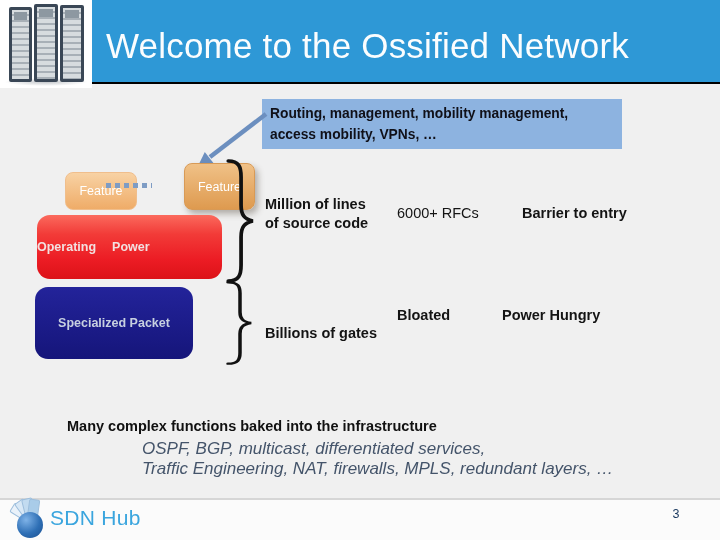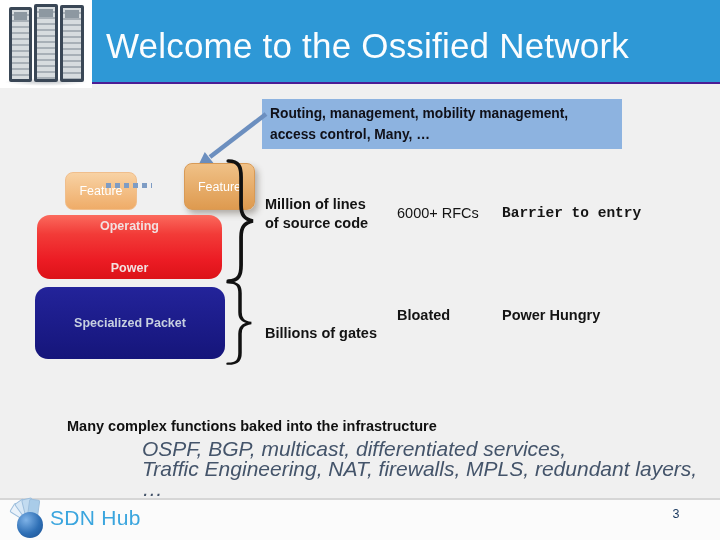--- a/index.html
+++ b/index.html
@@ -15,21 +15,21 @@
         background:repeating-linear-gradient(180deg,#d7dcdf 0 4px,#a8b0b7 4px 6px);}
   .rack.r1{left:9px;top:7px;width:23px;height:75px;}
   .rack.r2{left:34px;top:4px;width:24px;height:78px;}
   .rack.r3{left:60px;top:5px;width:24px;height:77px;}
   .rack::after{content:"";position:absolute;left:2px;top:2px;right:2px;height:8px;background:#8d98a1;}
   .rack-shadow{position:absolute;left:4px;top:78px;width:84px;height:8px;
         background:radial-gradient(ellipse at center,rgba(90,100,110,.35),rgba(90,100,110,0) 70%);}
   .banner{
     position:absolute;left:92px;top:0;width:628px;height:84px;
     display:flex;align-items:center;padding:10px 0 0 14px;
-    border-bottom:2px solid #4c1d95;
+    border-bottom:2px solid #000000;
   }
   .title{font-size:35px;color:#FBFDFE;letter-spacing:.2px;white-space:nowrap;}
   
   .callout{
     position:absolute;left:262px;top:99px;width:360px;height:50px;
     padding:5px 8px;font-size:13.8px;font-weight:bold;color:#101018;line-height:1.5;
   }
   .arrow-svg{position:absolute;left:188px;top:104px;width:90px;height:70px;}
   
   .feature{
@@ -39,44 +39,44 @@
   .feature.f1{left:33px;top:172px;width:72px;height:38px;
     background:linear-gradient(180deg,#F8D2A4,#EFAC68);border:1px solid #F0BE8C;}
   .feature.f2{left:152px;top:163px;width:71px;height:47px;
     background:linear-gradient(180deg,#F0C187,#DE9A4F);border:1px solid #D89A56;
     box-shadow:3px 4px 6px rgba(100,90,80,.45);}
   .dots{position:absolute;left:106px;top:183px;width:46px;height:5px;
     background:repeating-linear-gradient(90deg,#7E9CC4 0 5px,transparent 5px 9px);}
   .osbox{
     position:absolute;left:37px;top:215px;width:185px;height:64px;border-radius:13px;
     background:linear-gradient(180deg,#FB6A5D 0%,#F23B38 30%,#EC1C24 70%,#DC1218 100%);
-    display:flex;flex-direction:column;align-items:center;justify-content:space-between;
+    display:flex;flex-direction:row;align-items:center;justify-content:flex-start;
     color:#F2E0E0;font-weight:bold;font-size:12.5px;line-height:22px;gap:16px;
   }
   .hwbox{
-    position:absolute;left:35px;top:287px;width:190px;height:72px;border-radius:13px;
+    position:absolute;left:35px;top:287px;width:158px;height:72px;border-radius:13px;
     background:linear-gradient(180deg,#23239A,#15157A);
     display:flex;flex-direction:column;align-items:center;justify-content:center;
     color:#C7D0E0;font-weight:bold;font-size:12.5px;line-height:22px;
   }
   .brace{position:absolute;}
   .brace.b1{left:224px;top:159px;width:32px;height:124px;}
   .brace.b2{left:224px;top:281px;width:30px;height:84px;}
   
   .fact{position:absolute;font-size:14.5px;font-weight:bold;color:#141414;line-height:19px;}
   .fact.normal{font-weight:normal;}
   .f-r1c1{left:265px;top:195px;width:118px;}
   .f-r1c2{left:397px;top:204px;}
-  .f-r1c3{left:502px;top:204px;font-family:Liberation Mono, monospace;}
+  .f-r1c3{left:522px;top:204px;}
   .f-r2c1{left:265px;top:324px;}
   .f-r2c2{left:397px;top:306px;}
   .f-r2c3{left:502px;top:306px;}
   
   .sum-head{position:absolute;left:67px;top:418px;font-size:14.5px;font-weight:bold;color:#111;}
-  .sum-details{position:absolute;left:142px;top:439px;font-size:21px;font-style:italic;
+  .sum-details{position:absolute;left:142px;top:439px;font-size:17px;font-style:italic;
     color:#44546A;line-height:20px;}
   
   .footer-band{position:absolute;left:0;top:498px;width:720px;height:42px;background:#FBFBFB;
     border-top:2px solid #D6D6D6;}
   .logo{position:absolute;left:8px;top:502px;width:40px;height:36px;}
   .logo-ball{position:absolute;left:9px;top:10px;width:26px;height:26px;border-radius:50%;
     background:radial-gradient(circle at 35% 30%,#7FB3E8,#2E6FB5 55%,#1A4E8F);}
   .blade{position:absolute;width:11px;height:17px;border-radius:2px;
     border:1px solid #9DBEDC;transform-origin:50% 100%;}
   .blade.bl1{left:13px;top:-3px;background:#EAF2FA;transform:rotate(-58deg);}
@@ -97,21 +97,21 @@
   </div>
   <div class="racks">
     <div class="rack-shadow"></div>
     <div class="rack r1"></div>
     <div class="rack r2"></div>
     <div class="rack r3"></div>
   </div>
 
   <div class="callout" style="background:#8DB3E0;">
     <div>Routing, management, mobility management,</div>
-    <div>access control, Many, …</div>
+    <div>access mobility, VPNs, …</div>
   </div>
   <svg class="arrow-svg" viewBox="0 0 90 70">
     <line x1="78" y1="10" x2="22" y2="53" stroke="#6C8FBF" stroke-width="4.5"></line>
     <polygon points="10,62 16.8,47.9 25.4,59.1" fill="#6C8FBF"></polygon>
   </svg>
 
   <div class="feature f1">
     <span>Feature</span>
   </div>
   <div class="dots"></div>

